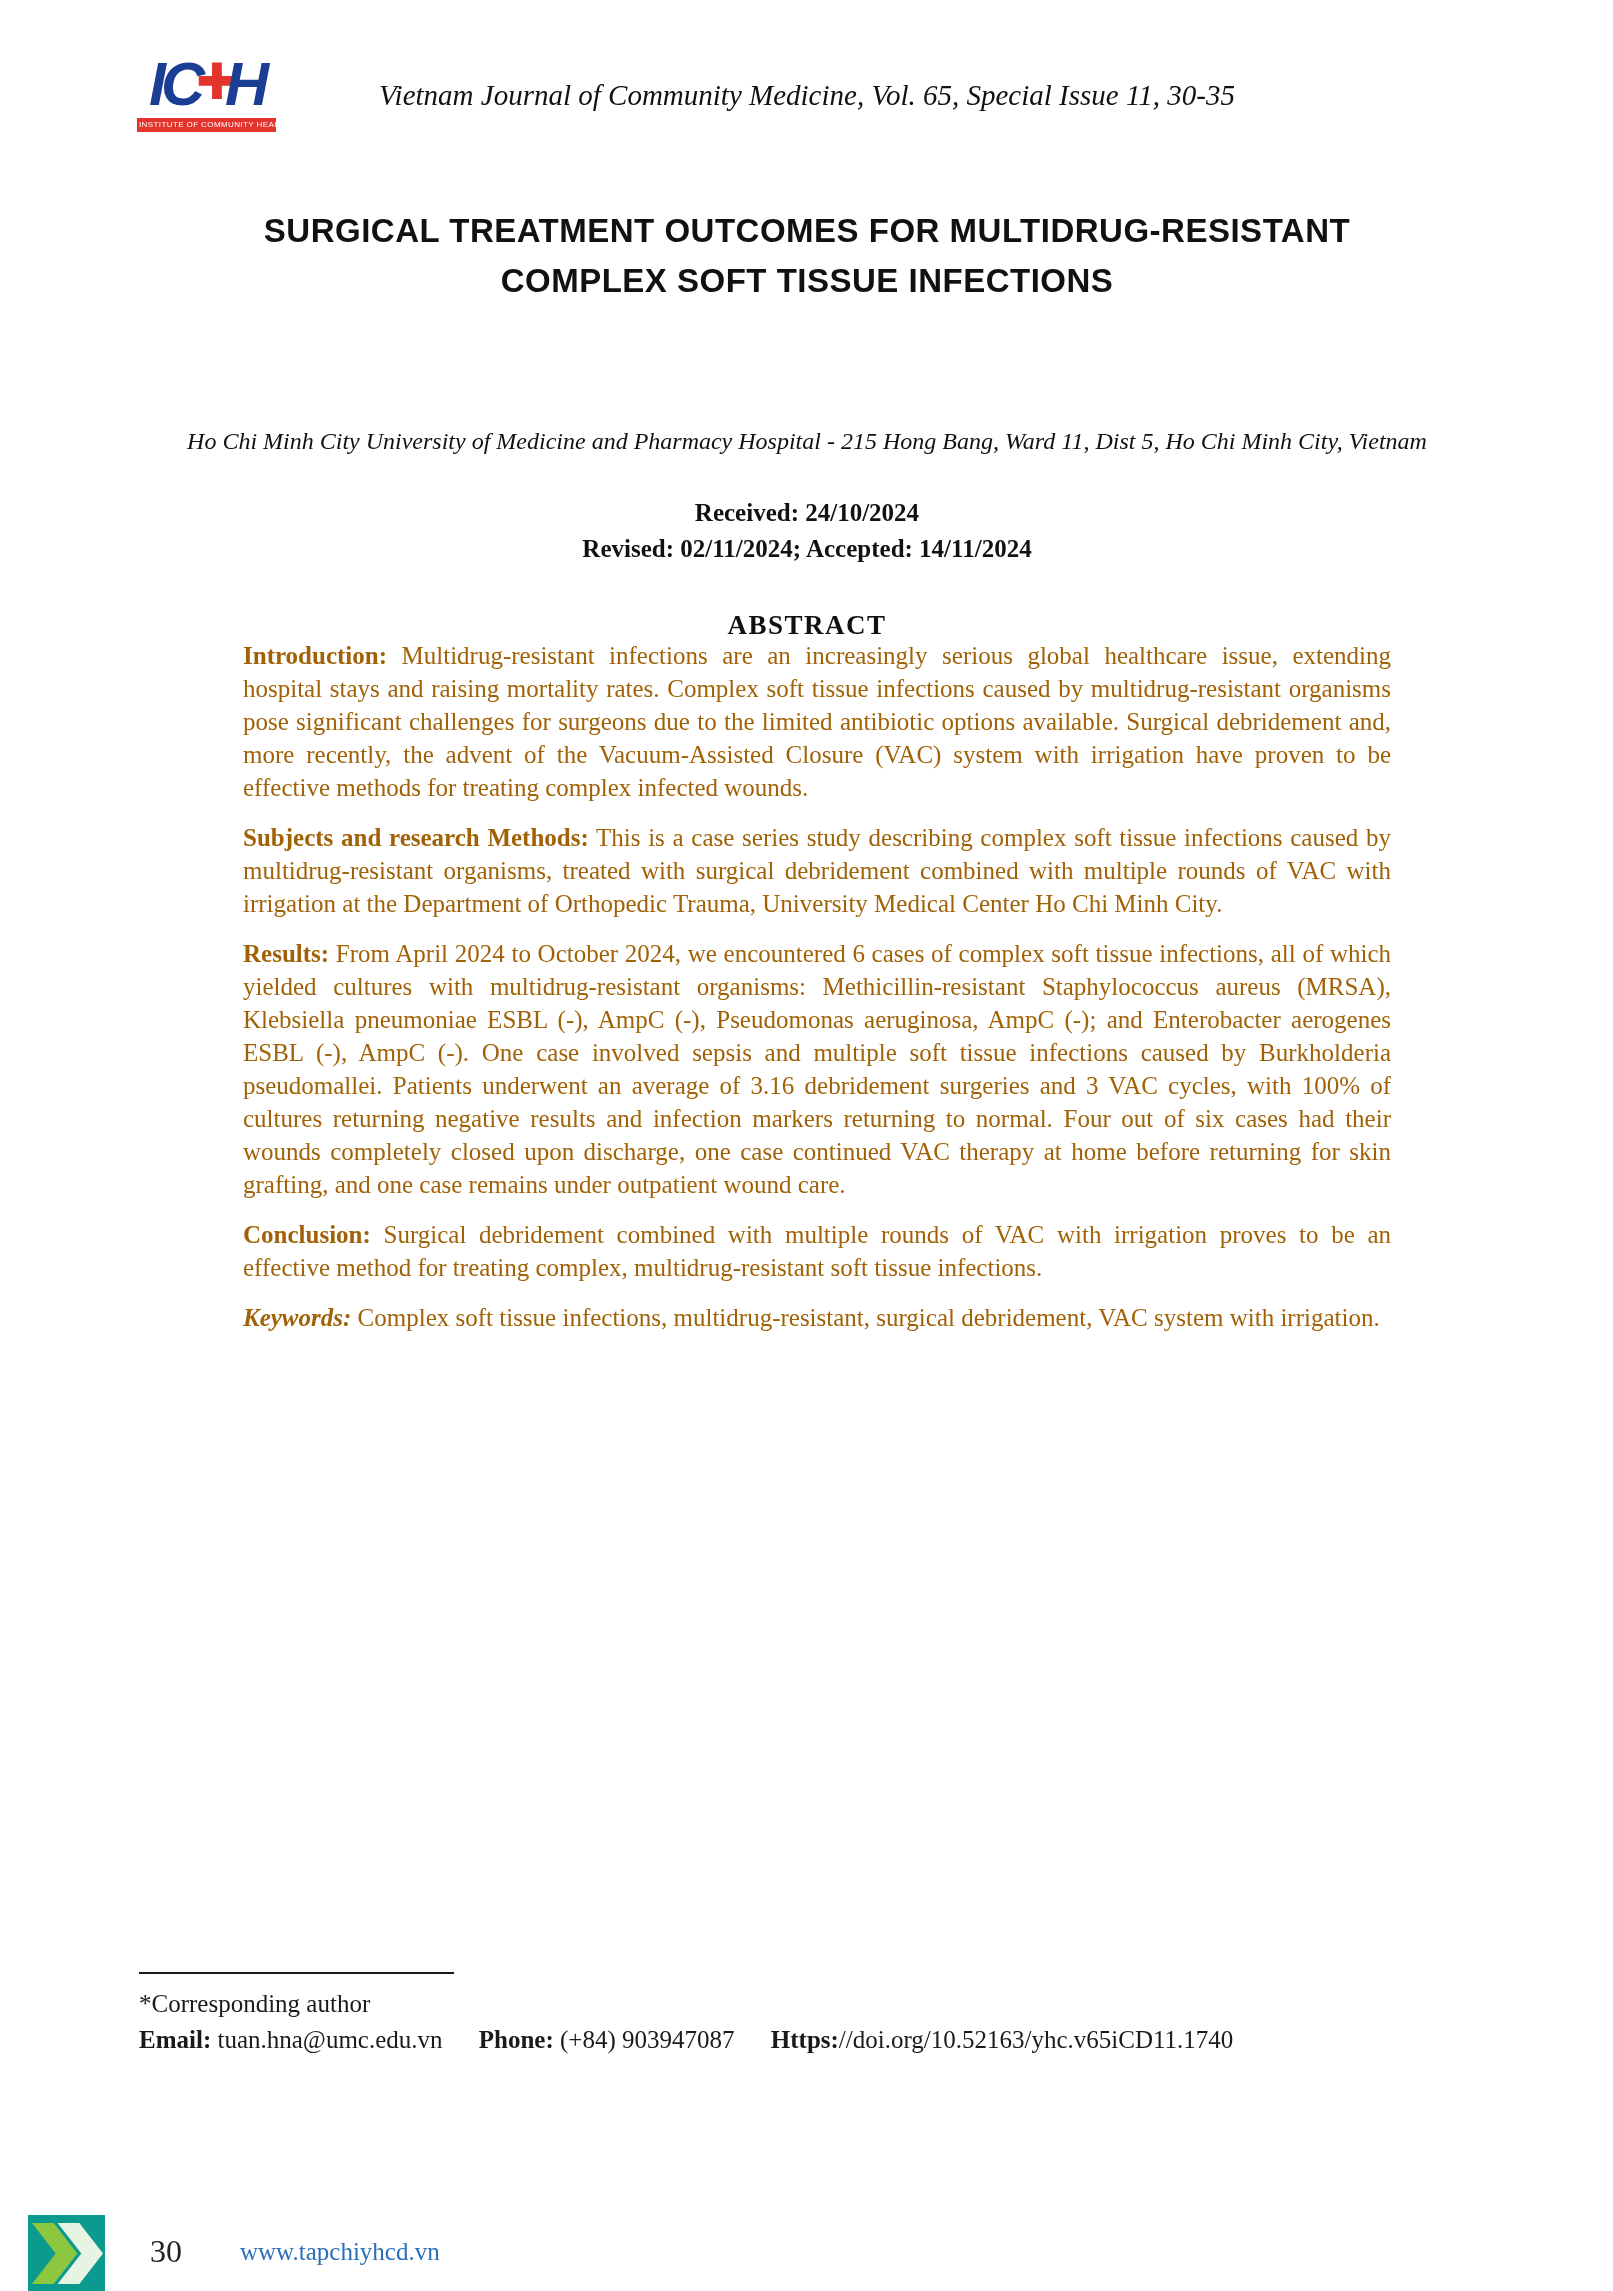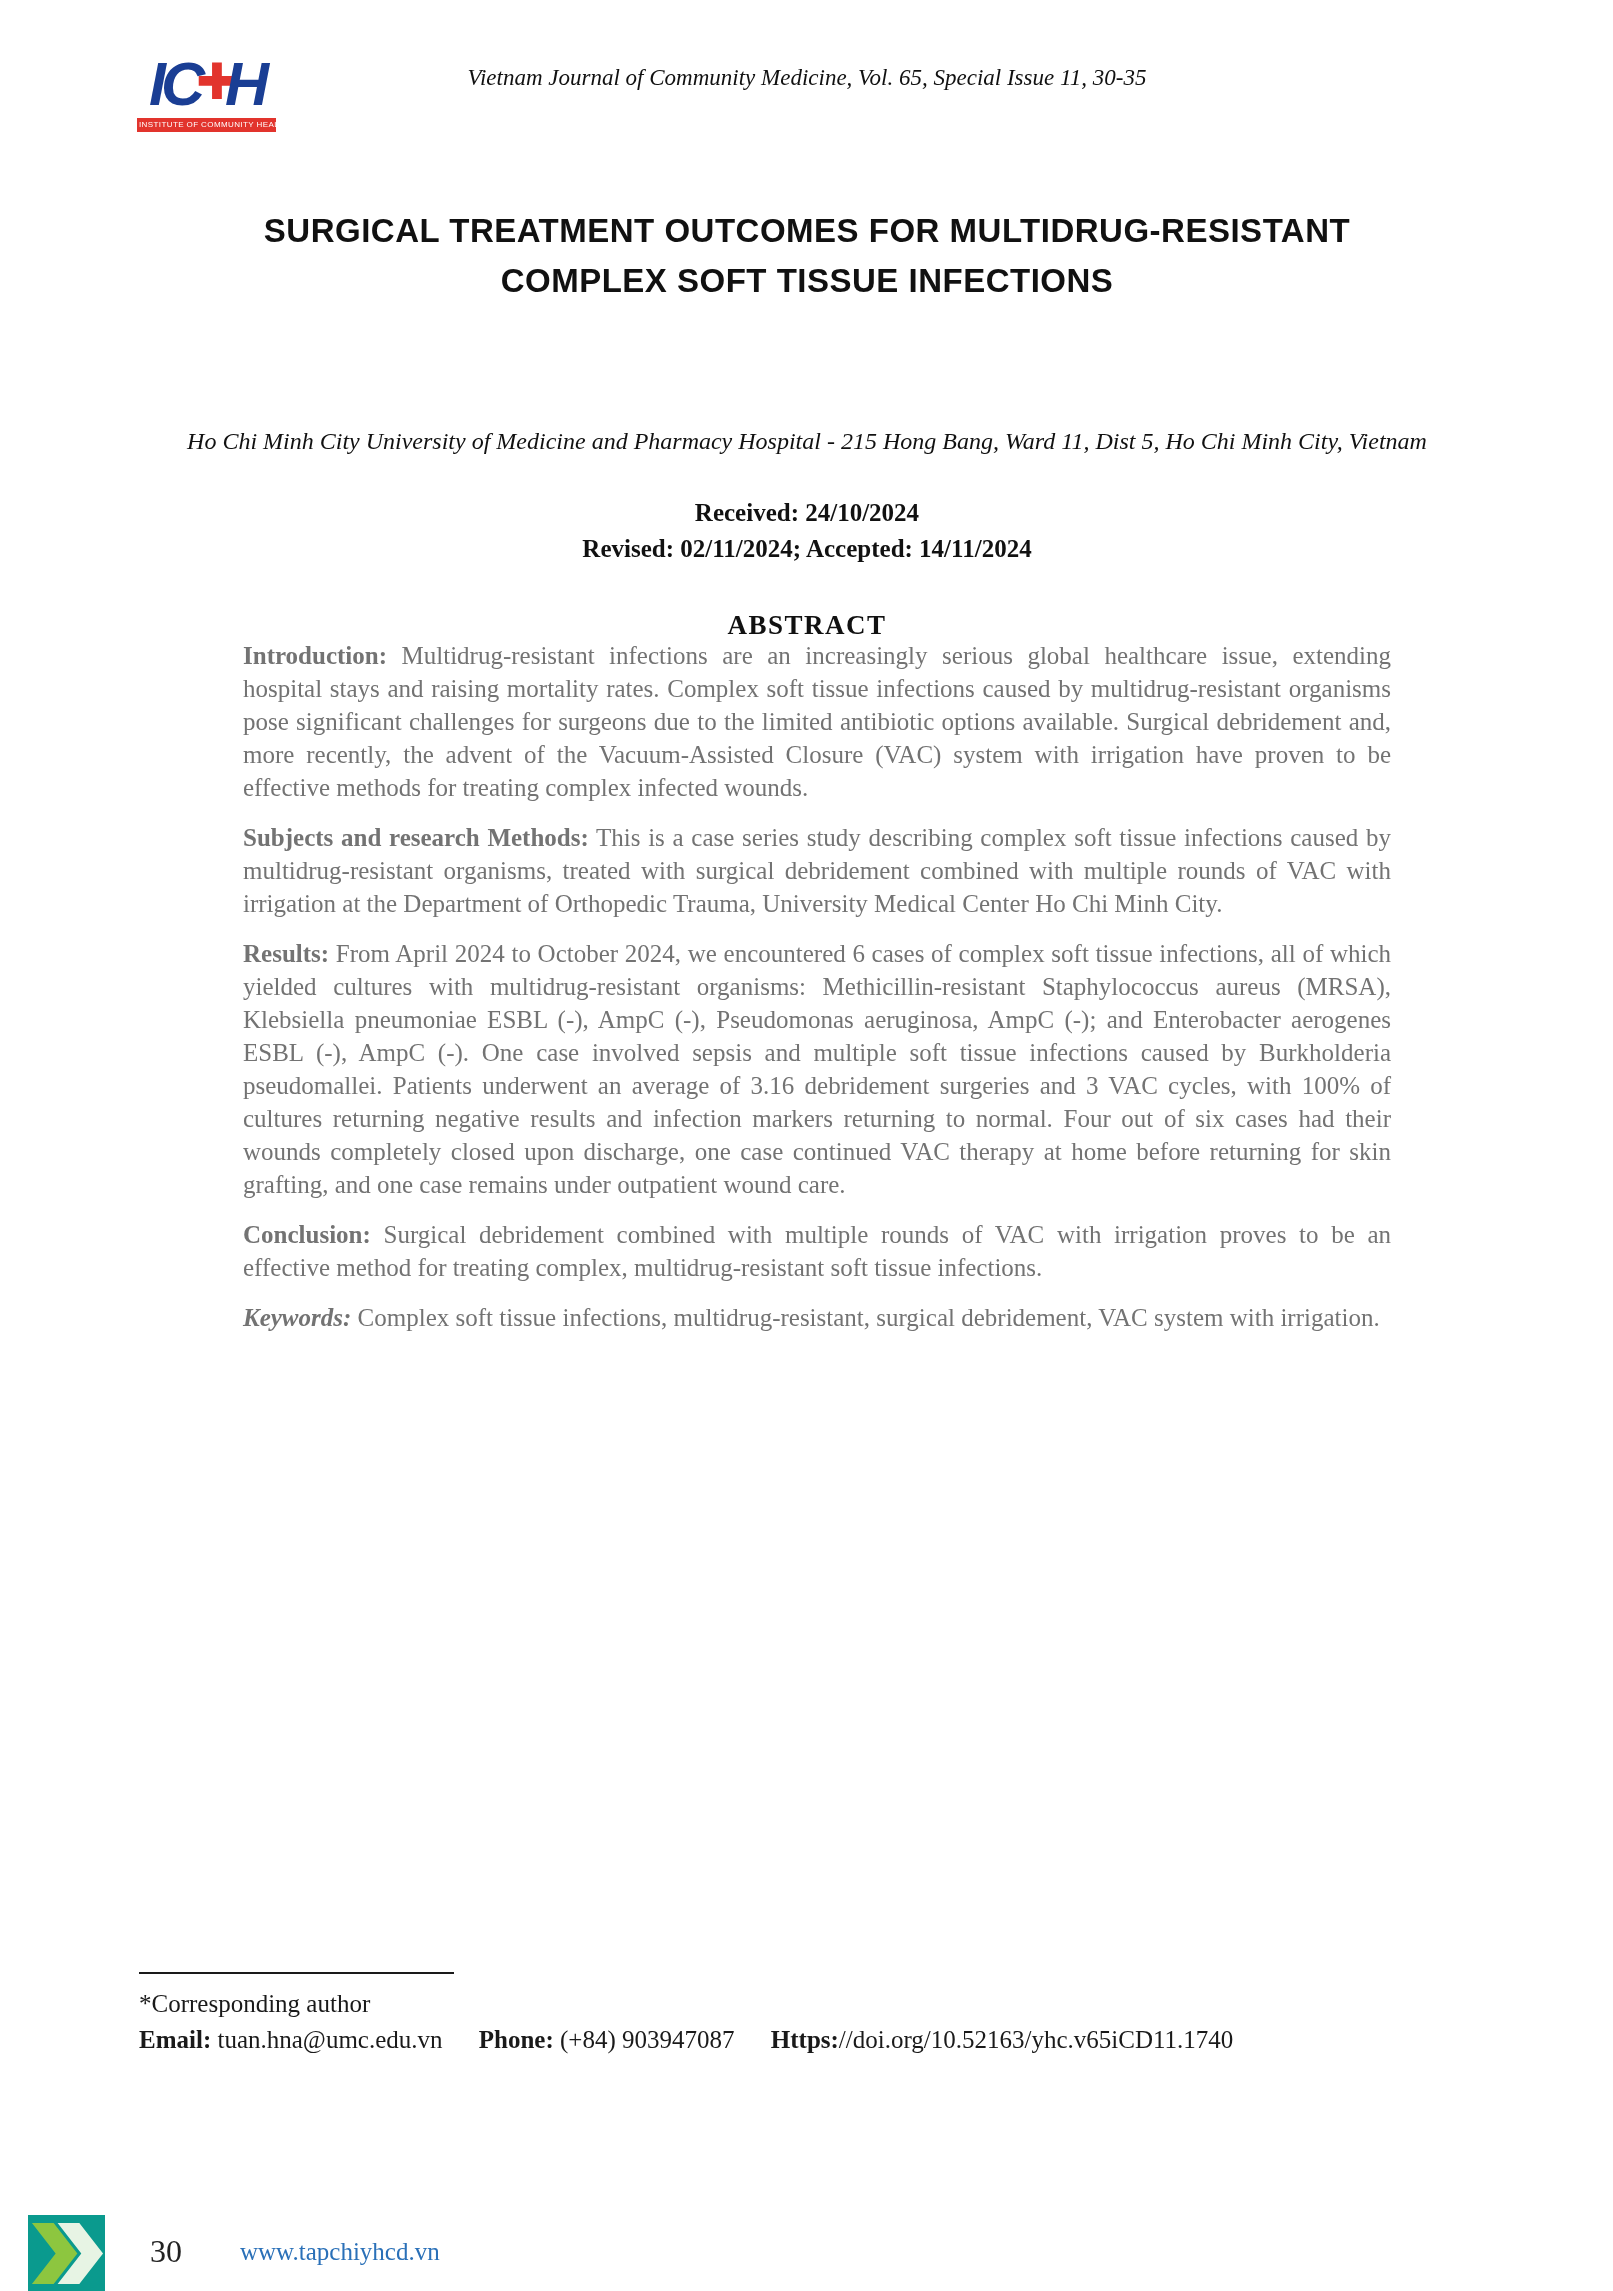--- a/index.html
+++ b/index.html
@@ -16,41 +16,41 @@
   body{font-family:"Liberation Serif","DejaVu Serif",serif;color:var(--ink);}
   .page{position:relative;width:1614px;height:2292px;margin:0 auto;background:#ffffff;overflow:hidden;}
 
   
   .logo{position:absolute;left:137px;top:51px;width:139px;text-align:center;}
   .logo-letters{font-family:"Liberation Sans","DejaVu Sans",sans-serif;font-weight:bold;font-style:italic;
     font-size:61px;line-height:63px;color:var(--logo-blue);letter-spacing:-5px;white-space:nowrap;}
   .logo-cross{color:var(--logo-red);font-style:normal;font-size:50px;vertical-align:6px;margin:0 -8px 0 -4px;}
   .logo-banner{background:var(--logo-red);color:#ffffff;font-family:"Liberation Sans","DejaVu Sans",sans-serif;
     font-size:8px;line-height:12px;letter-spacing:0.4px;padding:1px 2px;margin-top:2px;white-space:nowrap;}
-  .journal-line{position:absolute;top:65px;left:0;right:0;text-align:center;
-    font-style:italic;font-size:23px;color:#111;}
+  .journal-line{position:absolute;top:79px;left:0;right:0;text-align:center;
+    font-style:italic;font-size:29px;color:#111;}
 
   
   .title{position:absolute;top:184px;left:0;right:0;text-align:center;
     font-family:"Liberation Sans","DejaVu Sans",sans-serif;font-weight:700;
     font-size:33px;line-height:50px;letter-spacing:0.5px;color:#111;}
   .title span{display:block;}
   .authors{position:absolute;top:317px;left:0;right:0;text-align:center;font-size:28px;line-height:40px;color:#111;}
   .authors .line{display:block;}
   .authors sup{font-size:17px;vertical-align:super;line-height:0;}
   .affiliation{position:absolute;top:428px;left:0;right:0;text-align:center;
     font-style:italic;font-size:24px;color:#111;white-space:nowrap;}
   .dates{position:absolute;top:495px;left:0;right:0;text-align:center;font-size:25px;line-height:36px;color:#111;}
   .dates div{display:block;font-weight:bold;}
 
   
   .abstract-heading{position:absolute;top:588px;left:0;right:0;text-align:center;
     font-weight:bold;font-size:27px;letter-spacing:1.5px;color:#111;}
   .abstract-body{position:absolute;top:639px;left:243px;width:1148px;
-    font-size:25px;line-height:33px;text-align:justify;color:#737373;}
+    font-size:25px;line-height:33px;text-align:justify;color:#a16207;}
   .para{margin:0 0 17px 0;}
   .para b{font-weight:bold;}
   .para b.kw{font-style:italic;}
 
   
   .footnote-rule{position:absolute;left:139px;top:1972px;width:315px;border-top:2px solid #1a1a1a;}
   .corresponding{position:absolute;left:139px;top:1990px;font-size:25px;}
   .contact-line{position:absolute;left:139px;top:2026px;font-size:25px;white-space:nowrap;}
   .contact-line b{font-weight:bold;}
   .gap{margin-right:30px;}

